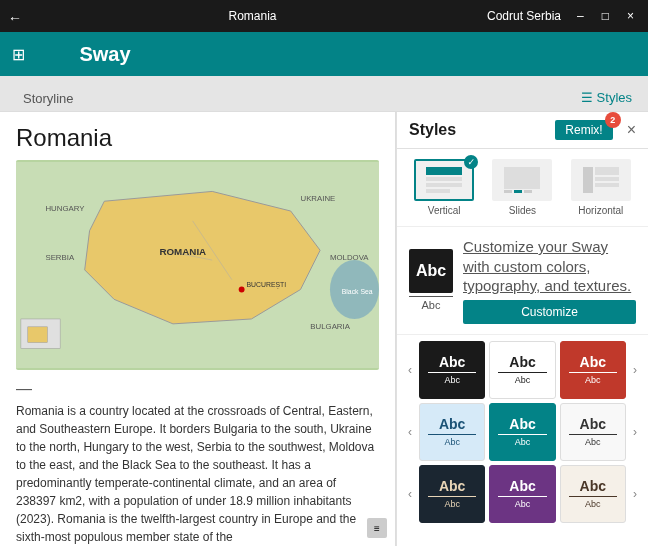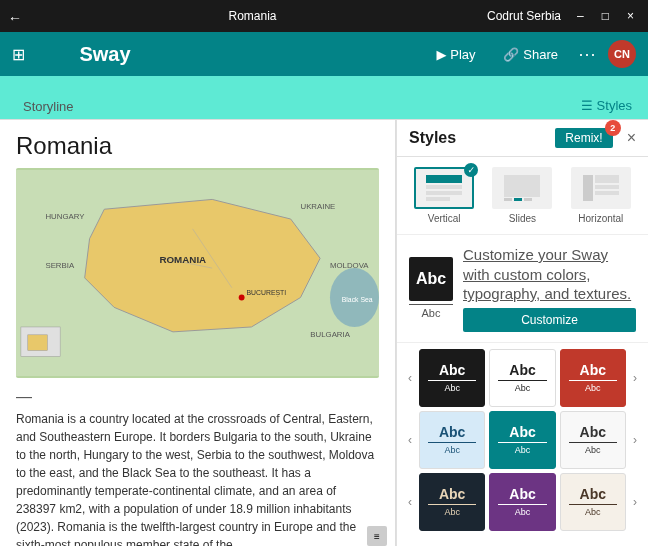--- a/index.html
+++ b/index.html
@@ -33,22 +33,22 @@
     .app-bar-left { display: flex; align-items: center; gap: 10px; }
     .app-logo { color: #fff; font-size: 20px; font-weight: 600; margin-left: 44px; }
     .app-grid-icon { color: #fff; font-size: 16px; }
     .app-bar-right { display: flex; align-items: center; gap: 12px; }
     .app-bar-btn { display: flex; align-items: center; gap: 4px; color: #fff; font-size: 13px; cursor: pointer; background: none; border: none; padding: 4px 8px; }
     .user-avatar { width: 28px; height: 28px; border-radius: 50%; background: #c0392b; display: flex; align-items: center; justify-content: center; color: #fff; font-size: 11px; font-weight: 600; }
     .more-btn { color: #fff; font-size: 18px; cursor: pointer; }
 
     
     .tab-bar {
-      background: #5eead4;
-      height: 44px;
+      background: #e5e5e5;
+      height: 36px;
       display: flex;
       align-items: flex-end;
       border-bottom: 1px solid #ddd;
       padding: 0 8px;
       position: relative;
     }
     .tab {
       padding: 6px 14px;
       font-size: 13px;
       cursor: pointer;
@@ -322,26 +322,20 @@
     <span style="padding:2px 6px; cursor:pointer;">□</span>
     <span style="padding:2px 6px; cursor:pointer;">×</span>
   </div>
 </div>
 
 <div class="app-bar">
   <div class="app-bar-left">
     <span class="app-grid-icon">⊞</span>
     <span class="app-logo">Sway</span>
   </div>
-  <div class="app-bar-right">
-    <button class="app-bar-btn">▶ Play</button>
-    <button class="app-bar-btn">🔗 Share</button>
-    <span class="more-btn">···</span>
-    <div class="user-avatar">CN</div>
-  </div>
 </div>
 
 <div class="tab-bar">
   <div class="tab">Storyline</div>
   <button class="styles-btn">
     <span>☰</span>
     <span>Styles</span>
   </button>
 </div>
 

